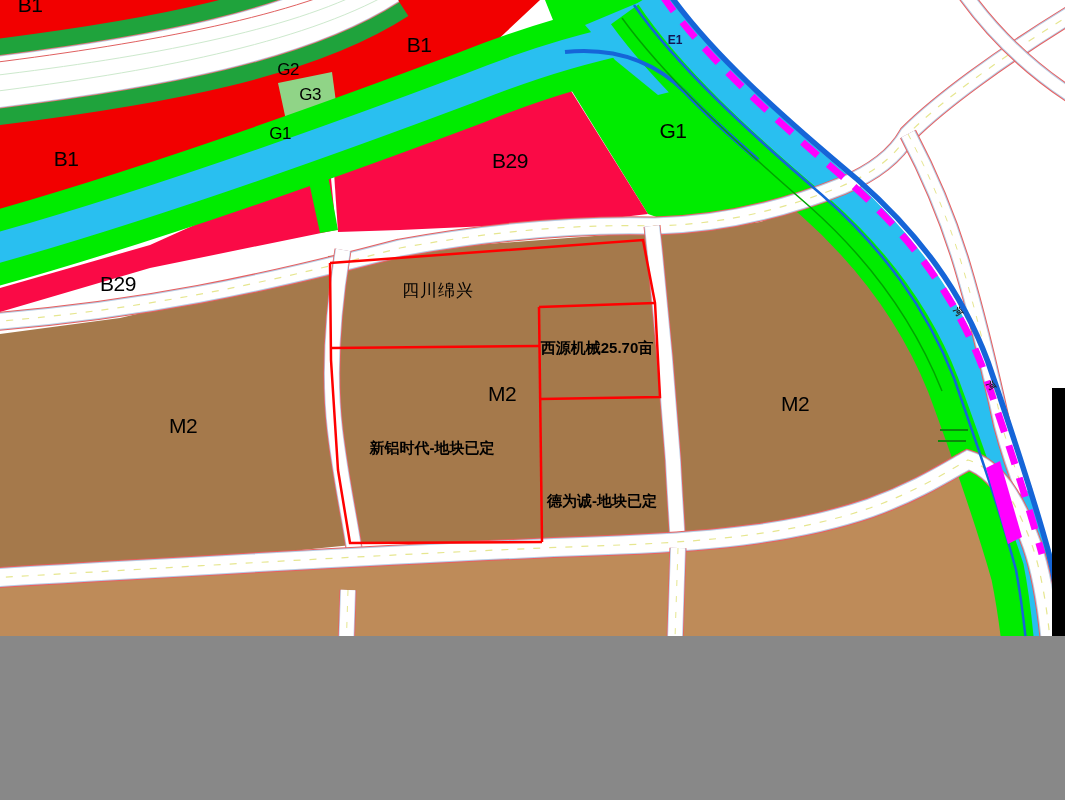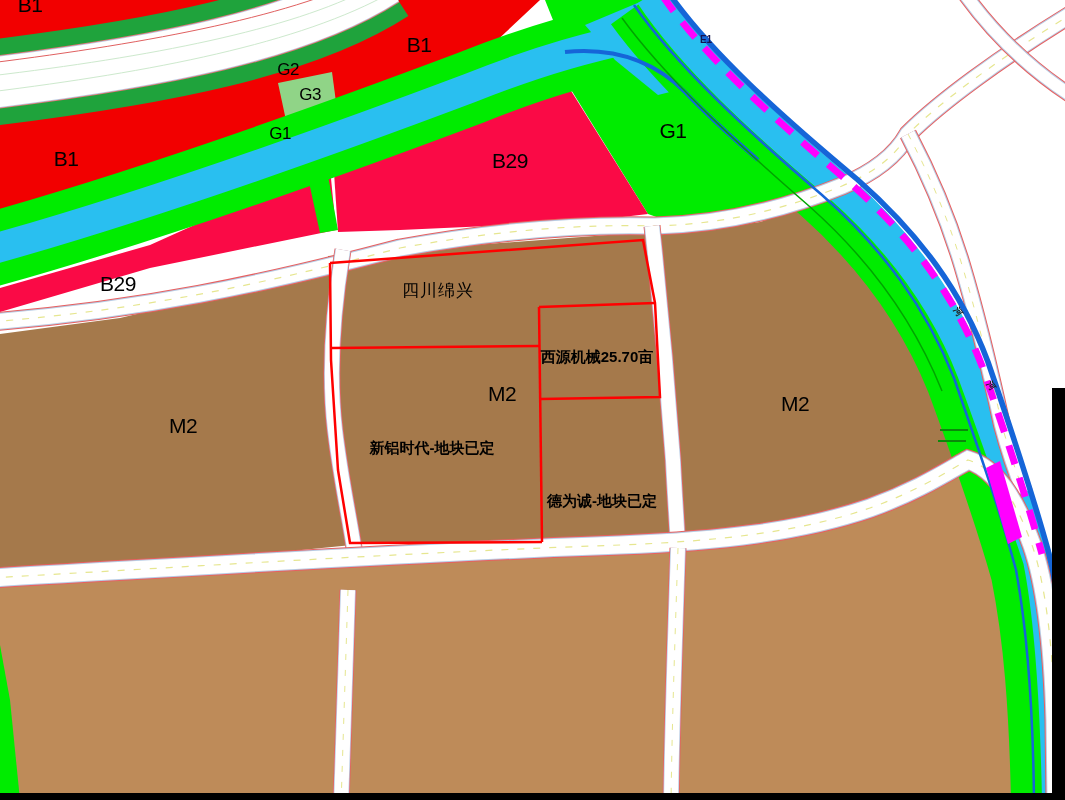--- a/index.html
+++ b/index.html
@@ -1,31 +1,31 @@
 <!DOCTYPE html>
 <html><head>
 <meta charset="utf-8">
 <style>
   html,body{margin:0;padding:0;background:#888;}
   #stage{
-    position:relative;width:1065px;height:800px;overflow:hidden;
+    position:relative;width:1065px;height:636px;overflow:hidden;
     background:#ffffff;font-family:"Liberation Sans",sans-serif;
   }
   #map-svg{position:absolute;left:0;top:0;}
   .lbl{
     position:absolute;transform:translate(-50%,-50%);
     color:#000;white-space:nowrap;line-height:1;
     font-family:"Liberation Sans","DejaVu Sans",sans-serif;
     letter-spacing:-0.5px;
   }
   .zone{font-size:21px;font-weight:400;}
   .zone-sm{font-size:17px;font-weight:400;}
   .cn{font-size:15px;font-weight:600;letter-spacing:0;}
   .cn-lg{font-size:17px;font-weight:400;letter-spacing:1px;}
-  .tiny{font-size:10px;font-weight:700;color:#141452;letter-spacing:0;margin-left:31px;}
+  .tiny{font-size:12px;font-weight:700;color:#141452;letter-spacing:0;}
   .river-glyph{font-size:9px;font-weight:600;color:#222;letter-spacing:0;}
 </style>
 </head>
 <body>
 
 <div id="stage">
 
 <svg id="map-svg" width="1065" height="800" viewBox="0 0 1065 800">
 
   <rect x="0" y="0" width="1065" height="800" fill="#ffffff"></rect>
@@ -149,20 +149,20 @@
   <div class="lbl zone-sm" style="left:280px;top:133px">G1</div>
   <div class="lbl zone" style="left:673px;top:130px">G1</div>
   <div class="lbl tiny" style="left:675px;top:40px">E1</div>
   <div class="lbl zone" style="left:510px;top:160px">B29</div>
   <div class="lbl zone" style="left:118px;top:283px">B29</div>
   <div class="lbl zone" style="left:183px;top:425px">M2</div>
   <div class="lbl zone" style="left:502px;top:393px">M2</div>
   <div class="lbl zone" style="left:795px;top:403px">M2</div>
 
   <div class="lbl cn-lg" style="left:438px;top:290px">四川绵兴</div>
-  <div class="lbl cn" style="left:597px;top:356px">西源机械25.70亩</div>
+  <div class="lbl cn" style="left:597px;top:347px">西源机械25.70亩</div>
   <div class="lbl cn" style="left:432px;top:447px">新铝时代-地块已定</div>
   <div class="lbl cn" style="left:602px;top:500px">德为诚-地块已定</div>
 
   <div class="lbl river-glyph" style="left:958px;top:312px;transform:translate(-50%,-50%) rotate(55deg)">河</div>
   <div class="lbl river-glyph" style="left:991px;top:386px;transform:translate(-50%,-50%) rotate(55deg)">河</div>
 
 </div>
 
 </body></html>

